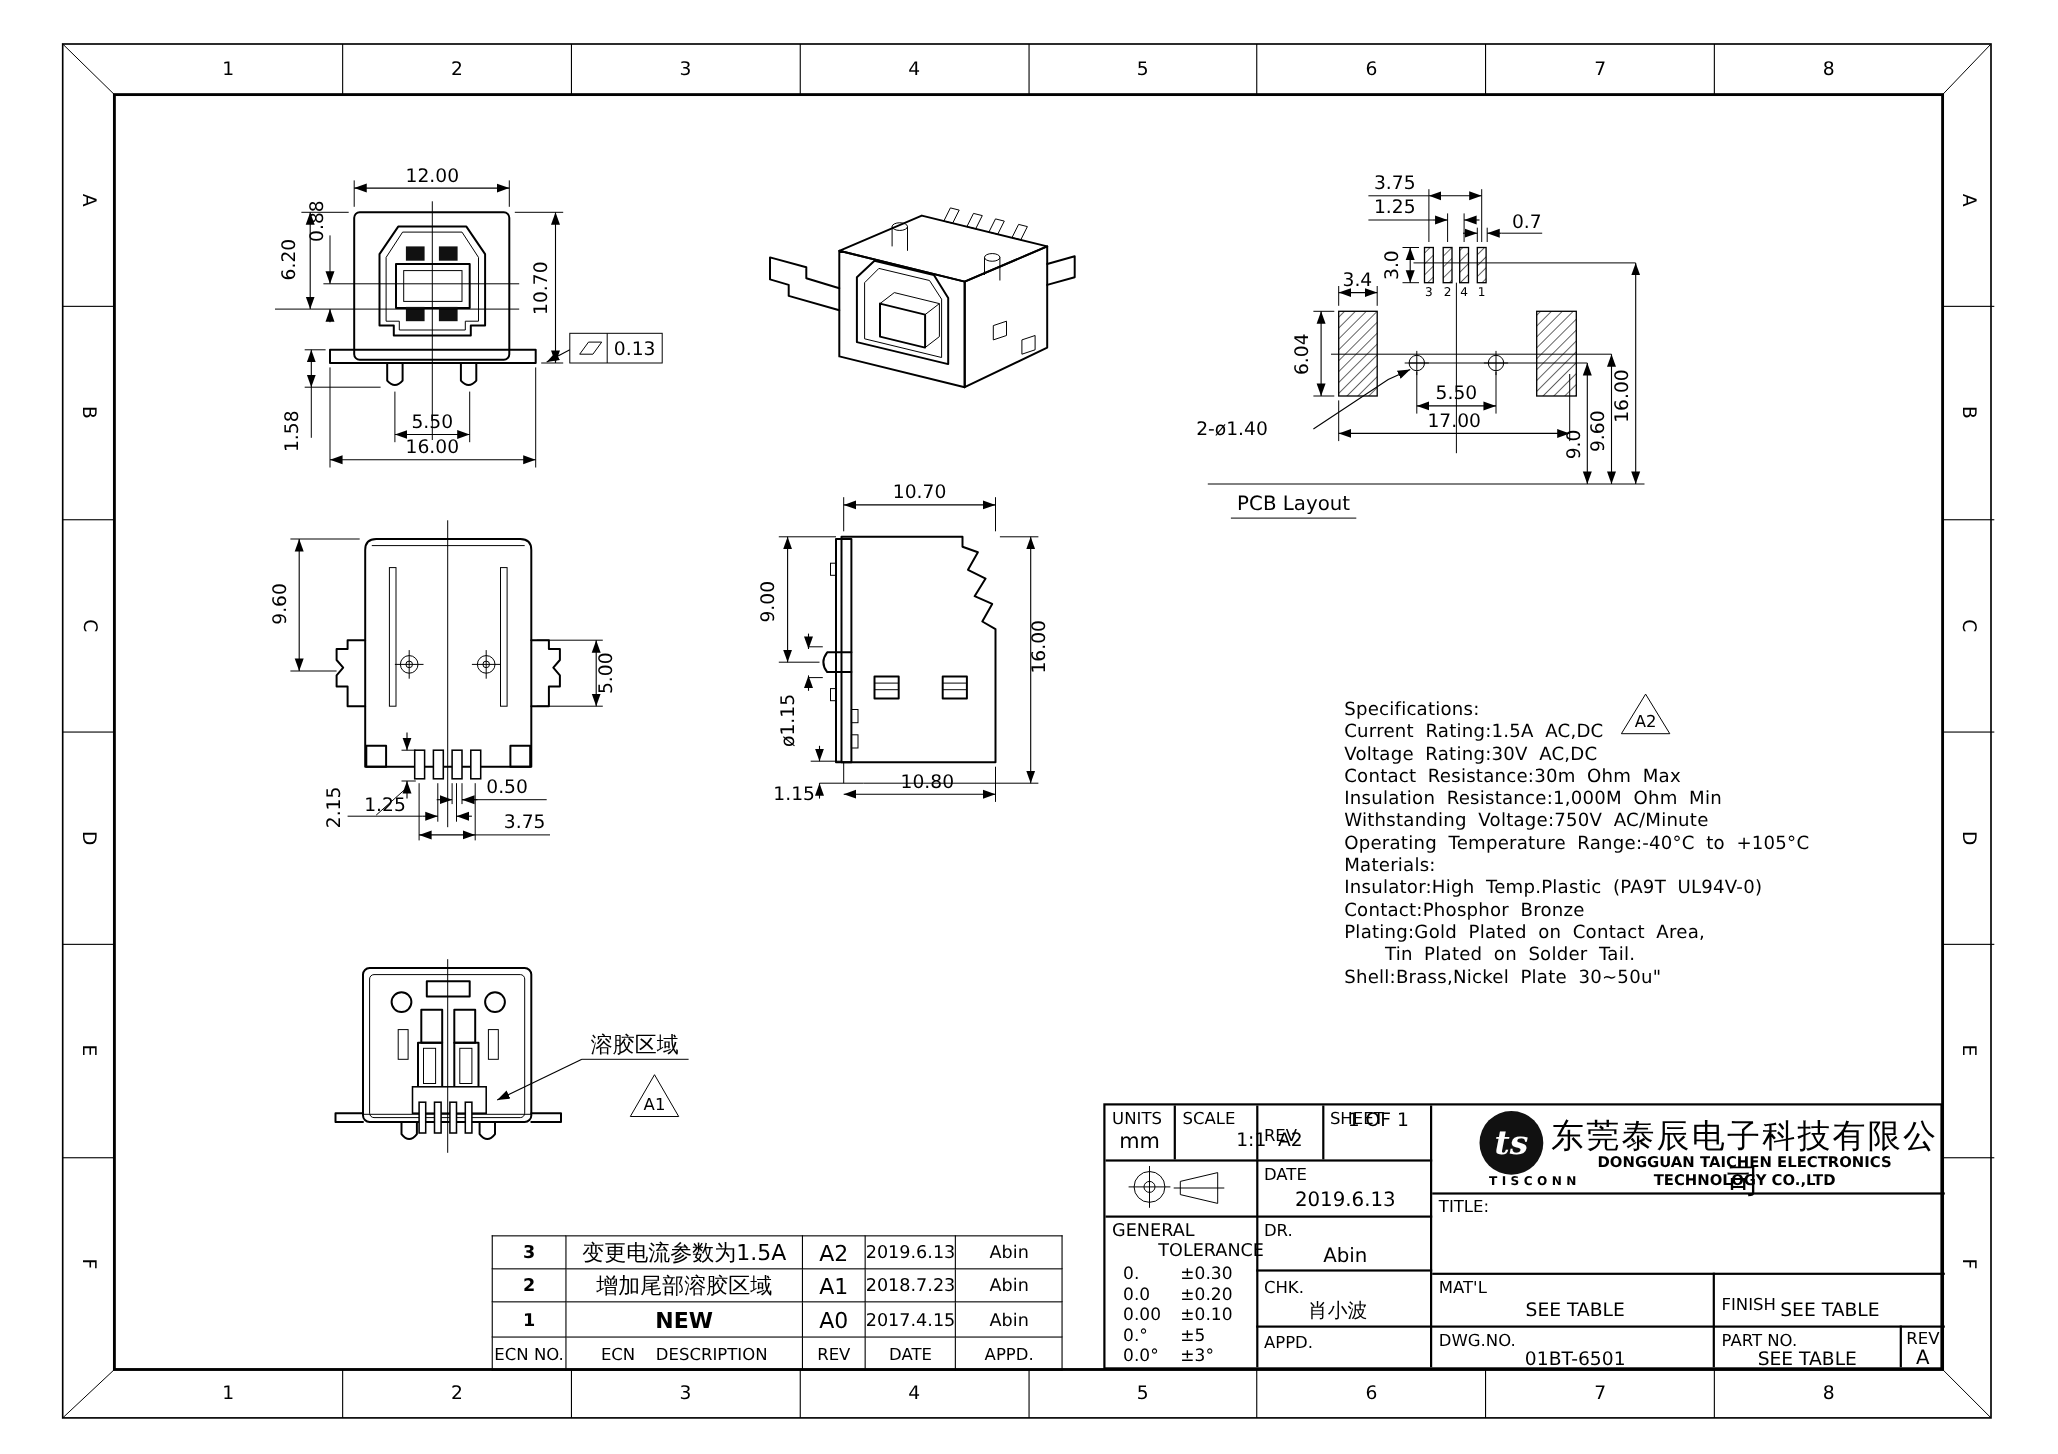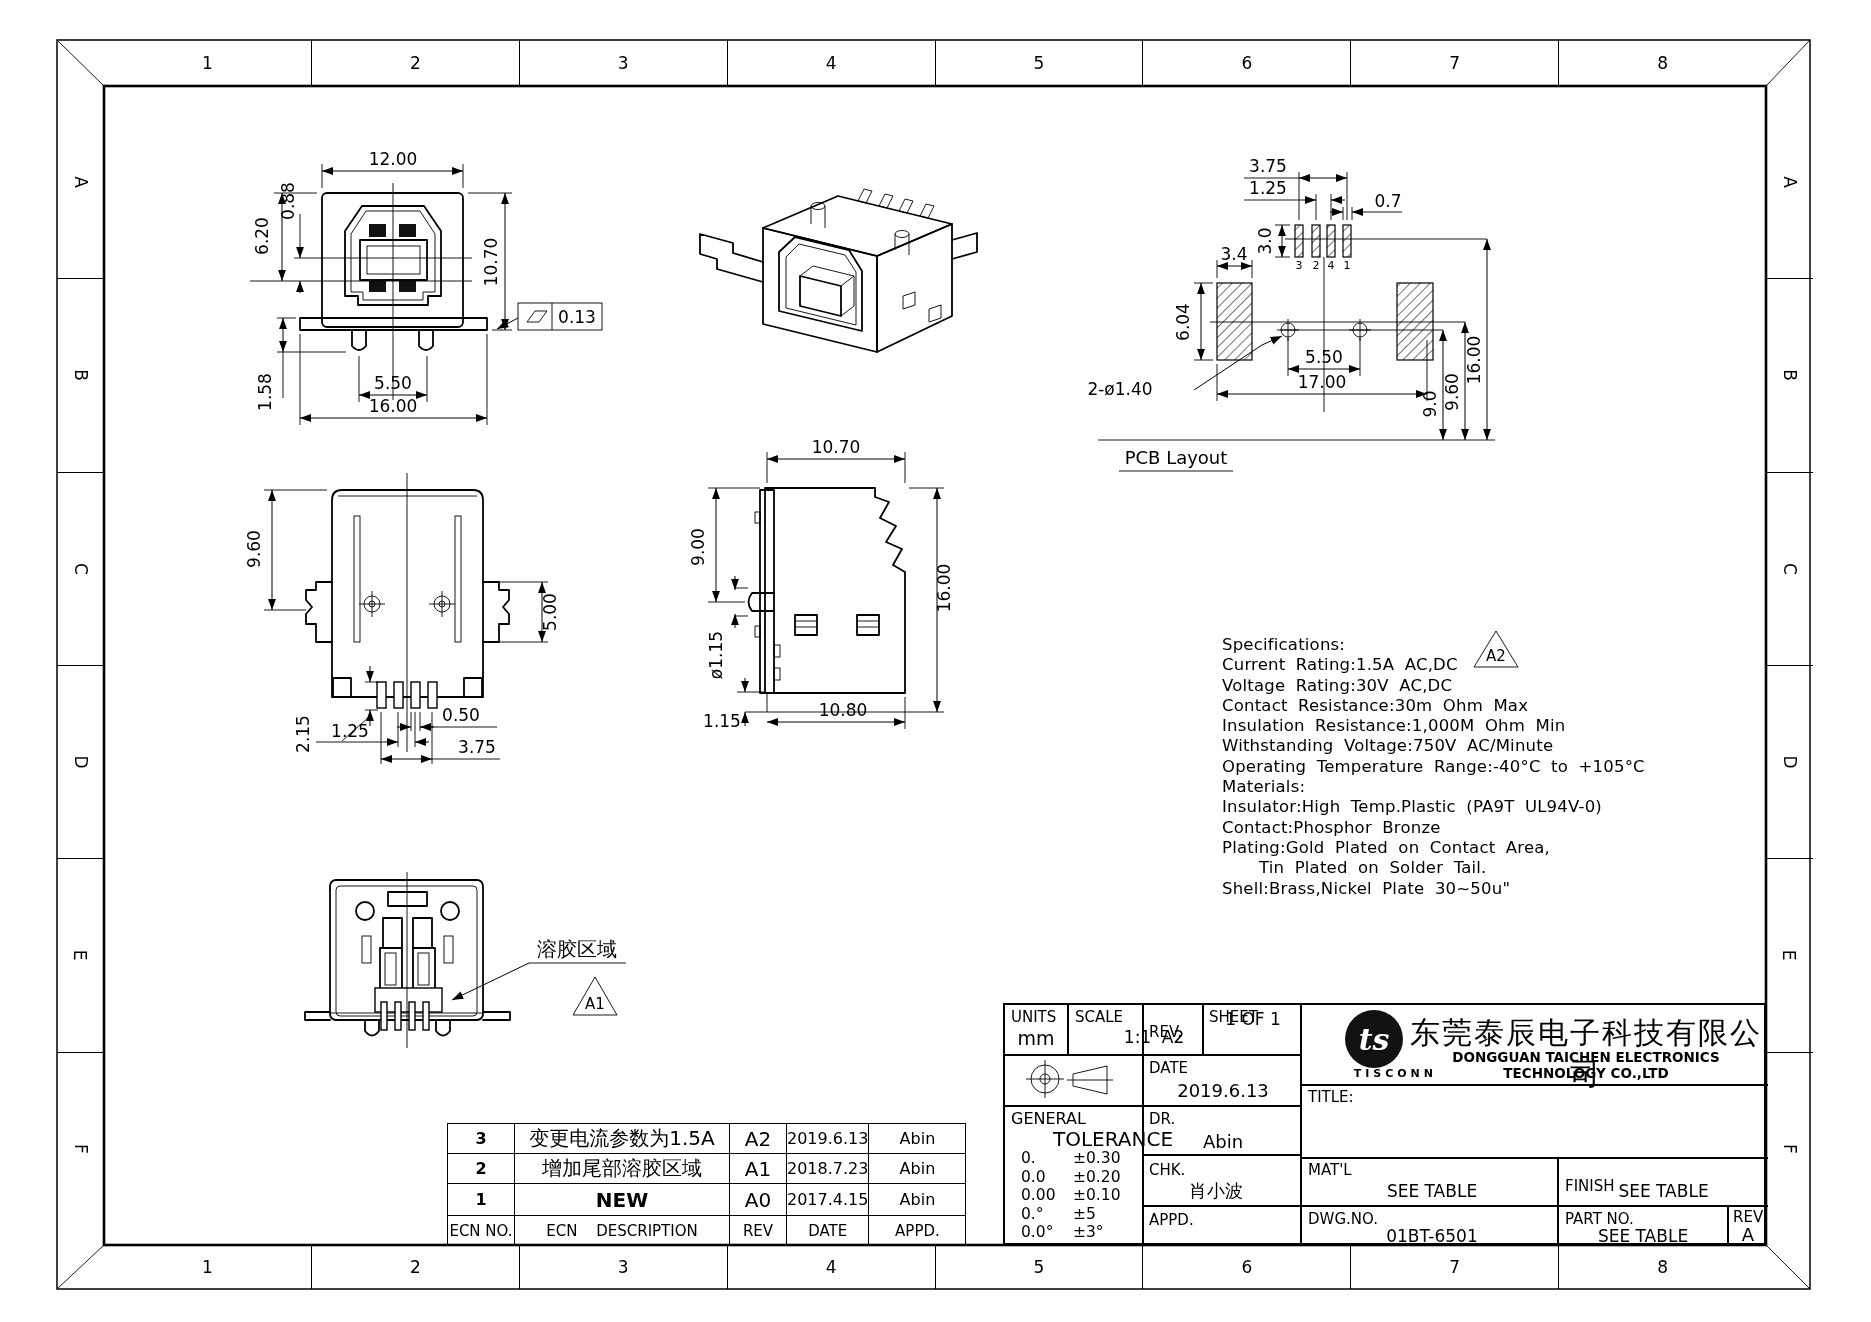--- a/index.html
+++ b/index.html
@@ -501,21 +501,21 @@
     <div class="tb-val" style="left:64px;top:22px;width:73px;font-size:17px;margin-left:32px;">1:1</div>
     <div class="tb-lab" style="left:144px;top:18px;">REV.</div>
     <div class="tb-val" style="left:139px;top:22px;width:58px;font-size:17px;">A2</div>
     <div class="tb-lab" style="left:204px;top:3px;">SHEET</div>
     <div class="tb-val" style="left:199px;top:4px;width:98px;font-size:17px;">1 OF 1</div>
 
     <div class="tb-lab" style="left:144px;top:54px;">DATE</div>
     <div class="tb-val" style="left:139px;top:75px;width:158px;font-size:18px;">2019.6.13</div>
 
     <div class="tb-lab" style="left:6px;top:104px;font-size:16px;">GENERAL</div>
-    <div class="tb-lab" style="left:48px;top:122px;font-size:20px;">TOLERANCE</div>
+    <div class="tb-lab" style="left:48px;top:122px;font-size:16px;">TOLERANCE</div>
     <div class="abs" style="left:16px;top:144px;">
       <div class="tolrow">
           <span class="tv">0.</span>
           <span>±0.30</span>
         </div>
       <div class="tolrow">
           <span class="tv">0.0</span>
           <span>±0.20</span>
         </div>
       <div class="tolrow">

